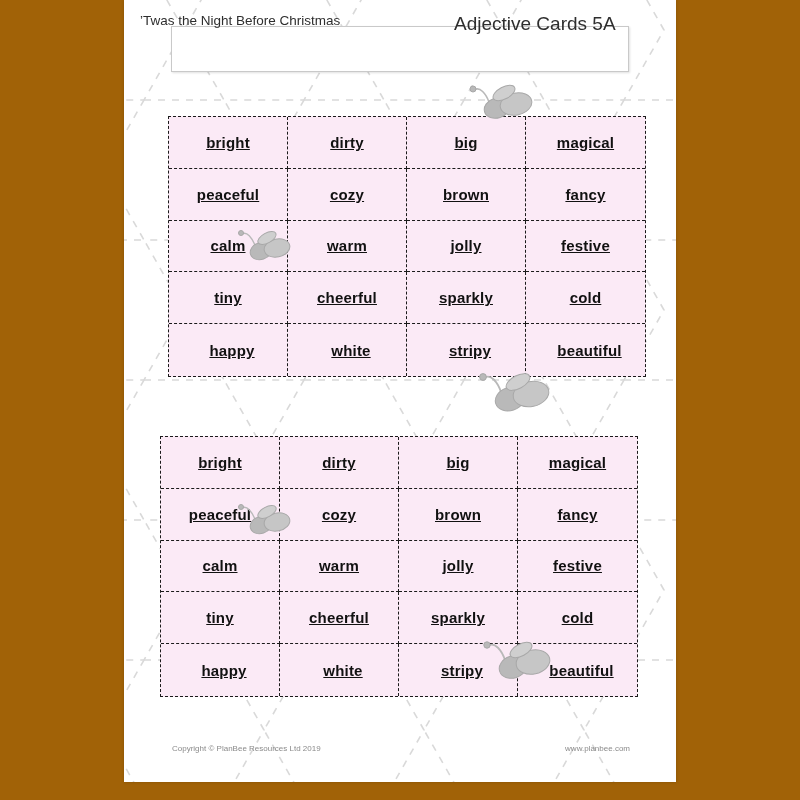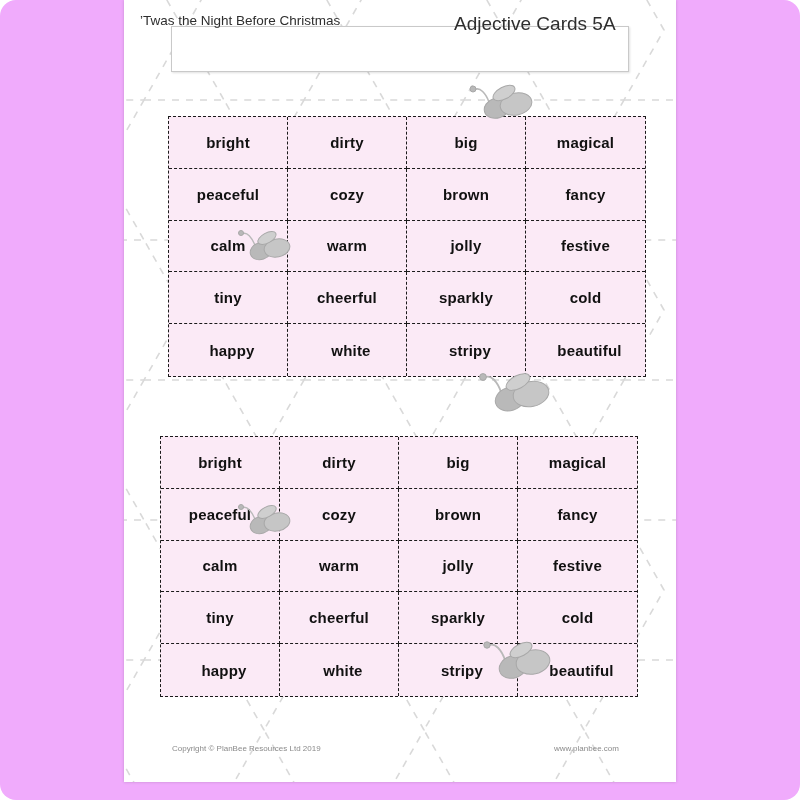--- a/index.html
+++ b/index.html
@@ -10,22 +10,21 @@
   body {
     width: 800px;
     height: 800px;
     font-family: "Liberation Sans", sans-serif;
     overflow: hidden;
   }
   #page {
     position: relative;
     width: 800px;
     height: 800px;
-    background: #f0abfc;
-    border-radius: 16px;
+    background: #a16207;
   }
   
   #sheet {
     position: absolute;
     left: 124px;
     top: 0px;
     width: 552px;
     height: 782px;
     background: #ffffff;
     box-shadow: 0 0 3px rgba(0,0,0,0.18);
@@ -95,20 +94,21 @@
     border-bottom: 1px dashed #1a1a1a;
     box-sizing: border-box;
     display: flex;
     align-items: center;
     justify-content: center;
     font-family: "Liberation Sans", sans-serif;
     font-weight: bold;
     font-size: 15px;
     color: #111111;
     letter-spacing: 0.2px;
+    text-decoration: underline;
   }
   .card-grid .card-cell:nth-child(4n) { border-right: none; }
   .card-grid .card-cell:nth-child(n+17) { border-bottom: none; padding-left: 8px; }
 
   
   #footer-left {
     position: absolute;
     left: 48px;
     top: 744px;
     font-size: 8px;
@@ -116,21 +116,21 @@
     white-space: nowrap;
     text-align: right;
   }
   #footer-right {
     position: absolute;
     left: 430px;
     top: 744px;
     font-size: 8px;
     color: #8a8a8a;
     white-space: nowrap;
-    text-align: left;
+    text-align: right;
     width: 76px;
   }
   
   .bee {
     position: absolute;
     pointer-events: none;
   }
 </style>
 </head>
 <body>

